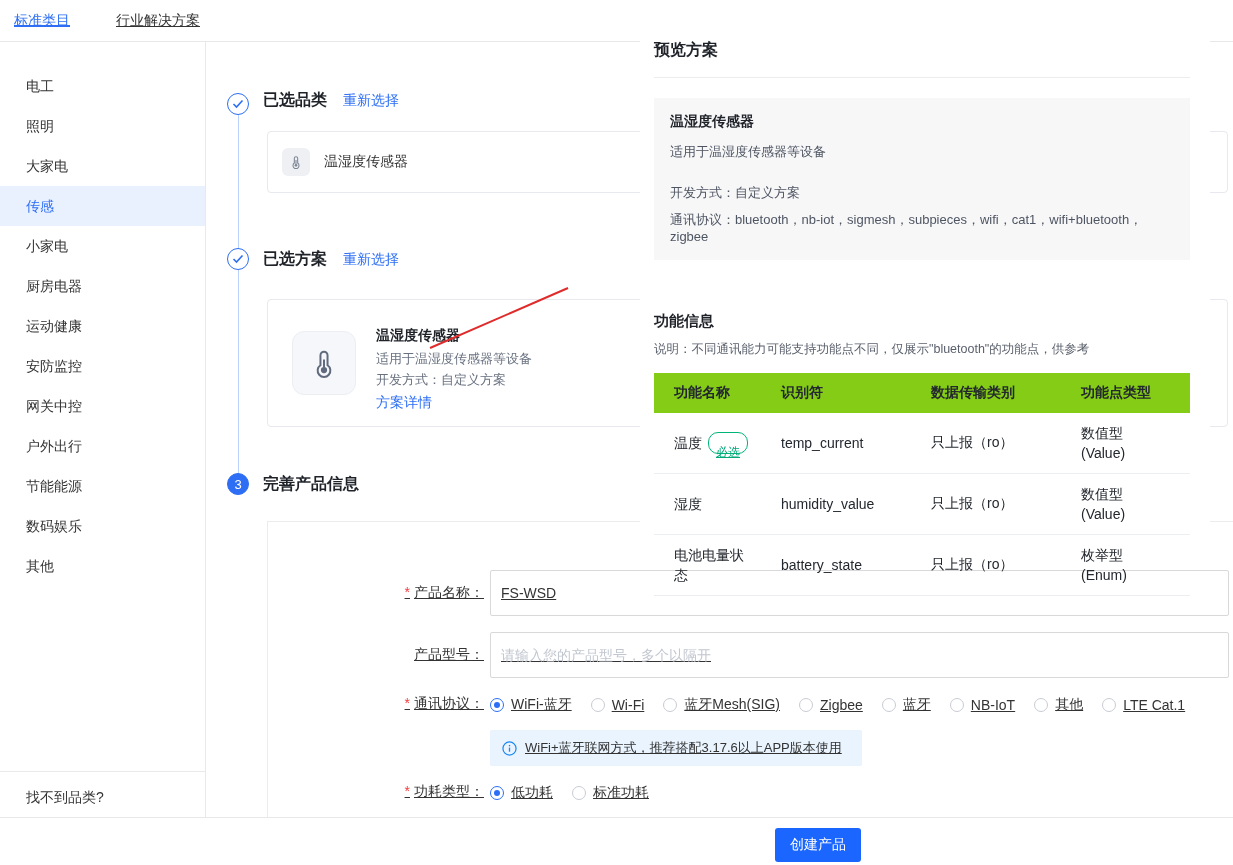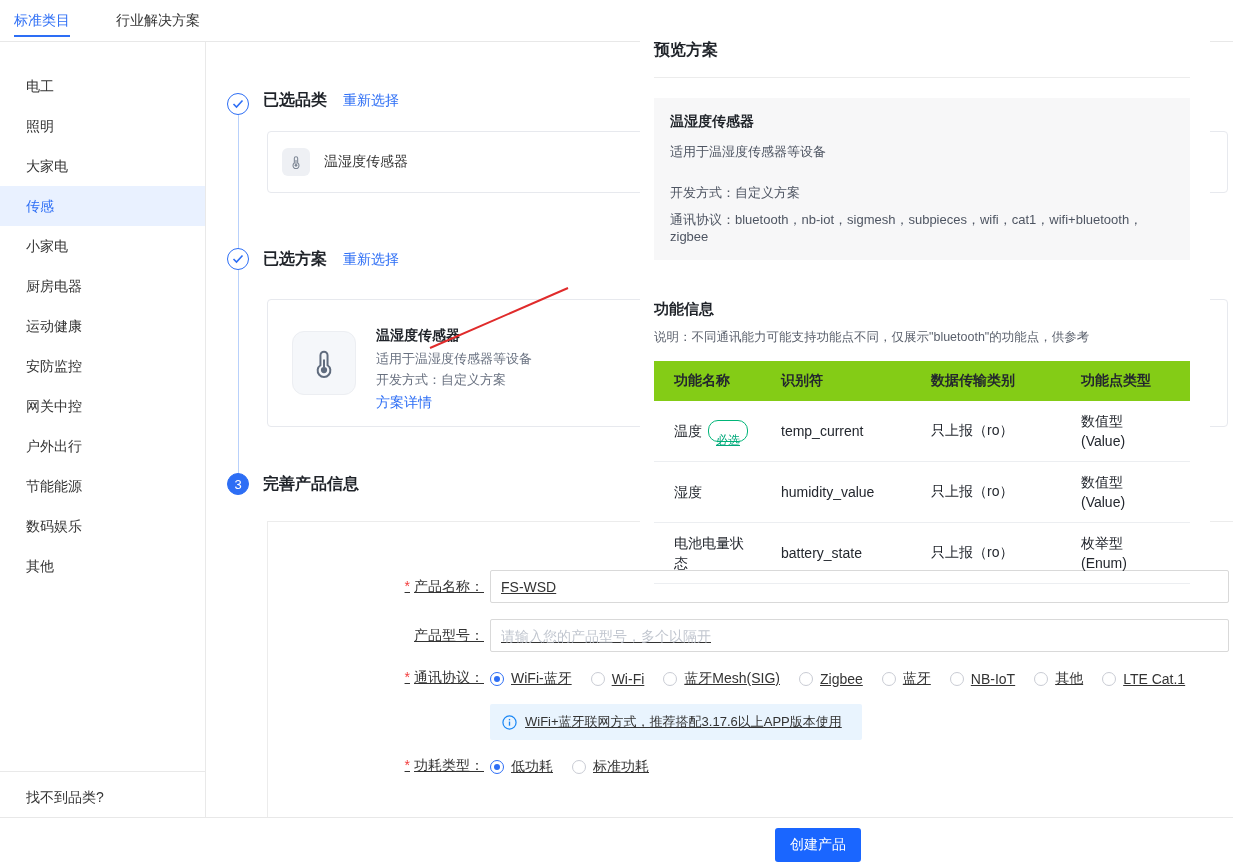--- a/index.html
+++ b/index.html
@@ -14,21 +14,21 @@
   *{box-sizing:border-box;}
   html,body{margin:0;padding:0;}
   body{
     width:1233px;height:865px;position:relative;overflow:hidden;
     background:#fff;color:var(--text);
     font-family:"Liberation Sans","DejaVu Sans",sans-serif;
     font-size:14px;
   }
   
   .tabbar{position:absolute;left:0;top:0;width:100%;height:42px;border-bottom:1px solid var(--border);background:#fff;z-index:1;}
-  .tab{position:absolute;top:0;height:37px;line-height:41px;font-size:14px;cursor:pointer;color:var(--text);}
+  .tab{position:absolute;top:0;height:27px;line-height:41px;font-size:14px;cursor:pointer;color:var(--text);text-decoration:underline;}
   .tab.active{color:var(--accent);}
   .tab.active::after{content:"";position:absolute;left:0;right:0;bottom:0;height:2px;background:var(--accent);}
   .tab-standard{left:14px;}
   .tab-industry{left:116px;}
   
   .sidebar{position:absolute;left:0;top:42px;bottom:0;width:206px;border-right:1px solid #e9e9e9;background:#fff;z-index:1;}
   .sidebar-list{margin-top:24px;}
   .side-item{height:40px;line-height:40px;padding-left:26px;font-size:14px;color:var(--text);cursor:pointer;}
   .side-item.selected{background:#e9f1ff;color:var(--accent);}
   .sidebar-footer{position:absolute;left:0;right:0;bottom:0;height:94px;border-top:1px solid #e9e9e9;padding:17px 0 0 26px;font-size:14px;color:var(--text);background:#fff;}
@@ -53,41 +53,41 @@
   .big-icon{position:absolute;left:24px;top:31px;width:64px;height:64px;border-radius:12px;background:#f5f7fa;border:1px solid #eceef2;display:flex;align-items:center;justify-content:center;}
   .card2 .info{position:absolute;left:108px;top:25px;}
   .card2 .info .name{font-size:14px;font-weight:700;color:var(--text-dark);line-height:21px;margin-bottom:2px;}
   .card2 .info .line{font-size:13px;color:var(--text-gray);line-height:21px;}
   .detail-link{display:inline-block;margin-top:2px;font-size:14px;color:var(--accent);line-height:21px;cursor:pointer;}
   
   .form-panel{position:absolute;left:60px;top:479px;right:-1px;height:298px;border:1px solid #ececec;background:#fff;padding-top:48px;text-decoration:underline;}
   .form-row{display:flex;align-items:center;margin-bottom:16px;}
   .form-label{width:216px;text-align:right;font-size:14px;color:var(--text);flex:none;white-space:nowrap;}
   .req{color:#f23c3c;margin-right:4px;}
-  .form-input{margin-left:6px;width:739px;height:33px;border:1px solid #d9d9d9;border-radius:2px;padding:0 10px;font-size:14px;color:var(--text);font-family:inherit;outline:none;}
+  .form-input{margin-left:6px;width:739px;height:46px;border:1px solid #d9d9d9;border-radius:2px;padding:0 10px;font-size:14px;color:var(--text);font-family:inherit;outline:none;}
   .form-input::placeholder{color:#c1c6cf;}
   .radios{display:flex;align-items:center;margin-left:6px;margin-top:2px;}
   .radio{display:inline-flex;align-items:center;margin-right:19px;font-size:14px;color:var(--text);cursor:pointer;white-space:nowrap;justify-content:flex-end;}
   .radio-dot{width:14px;height:14px;border-radius:50%;border:1px solid #c9ccd4;background:#fff;margin-right:7px;position:relative;flex:none;}
   .radio.checked .radio-dot{border-color:var(--accent);}
   .radio.checked .radio-dot::after{content:"";position:absolute;left:3px;top:3px;width:6px;height:6px;border-radius:50%;background:var(--accent);}
   .alert{margin-left:222px;margin-top:11px;margin-bottom:16px;width:372px;height:36px;background:#e9f4fe;border-radius:2px;display:flex;align-items:center;padding:0 12px;font-size:13px;color:var(--text);}
   .alert .i-icon{margin-right:8px;display:flex;align-items:center;}
   
   .footer{position:absolute;left:0;right:0;bottom:0;height:48px;background:#fff;border-top:1px solid var(--border);z-index:5;}
   .create-btn{position:absolute;left:775px;top:10px;width:86px;height:34px;background:var(--btn-blue);color:#fff;font-size:14px;border:none;border-radius:3px;cursor:pointer;font-family:inherit;}
   
   .drawer{position:absolute;left:640px;top:0;width:570px;height:562px;background:#fff;z-index:10;padding:0 20px 0 14px;}
   .drawer-title{padding-top:40px;padding-bottom:16px;font-size:16px;font-weight:700;color:var(--text-dark);border-bottom:1px solid #ececec;}
   .summary{margin-top:20px;background:#f7f7f8;padding:15px 16px 16px;}
   .summary-name{font-size:14px;font-weight:700;color:var(--text-dark);margin-bottom:12px;}
   .summary-desc{font-size:13px;color:#4e5562;margin-bottom:23px;}
   .summary-line{font-size:13px;color:#4e5562;margin-bottom:9px;}
   .summary-line:last-child{margin-bottom:0;}
-  .func-title{margin-top:40px;font-size:15px;font-weight:700;color:var(--text-dark);}
+  .func-title{margin-top:52px;font-size:15px;font-weight:700;color:var(--text-dark);}
   .func-note{margin-top:10px;font-size:12.5px;color:#595f6b;}
   .dp-table{margin-top:15px;}
   .t-head,.t-row{display:grid;grid-template-columns:127px 150px 150px 109px;align-items:center;}
   .t-head{height:40px;background:#84cc16;font-size:14px;font-weight:700;color:#23272e;}
   .t-head > div:first-child,.t-row > div:first-child{padding-left:20px;}
   .t-row{min-height:61px;border-bottom:1px solid #eceef1;font-size:14px;color:#23272e;}
   .cell-name .nm{display:inline-block;max-width:78px;line-height:20px;vertical-align:middle;}
   .badge{display:inline-block;margin-left:6px;padding:10px 7px;height:18px;line-height:18px;border:1px solid #00b578;color:#00a87a;font-size:12px;border-radius:10px;background:#fff;vertical-align:middle;text-decoration:underline;}
   .type-cell span{display:block;line-height:20px;}
   

